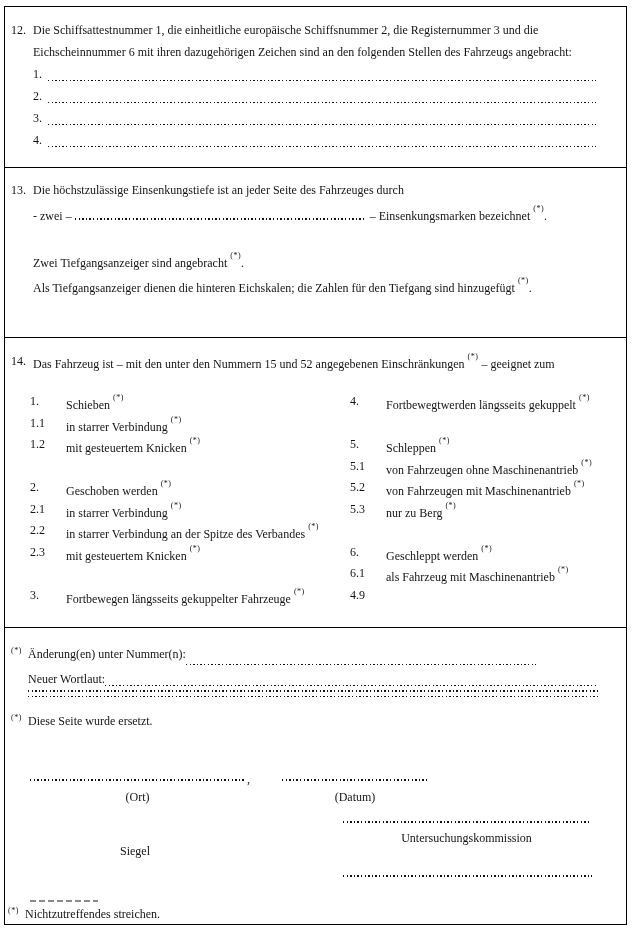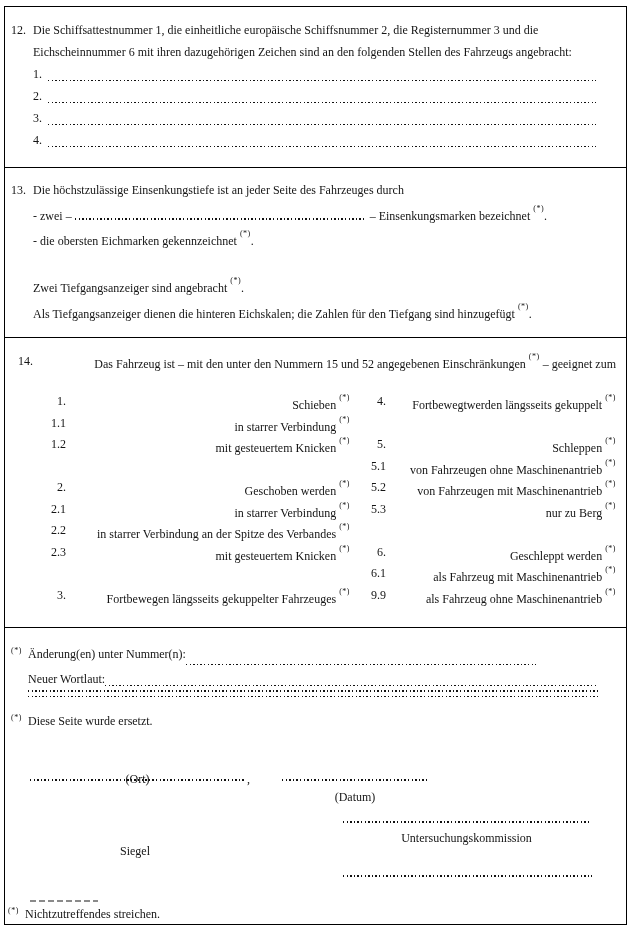--- a/index.html
+++ b/index.html
@@ -43,41 +43,41 @@
   
   .s12 { height: 161px; padding: 12px 30px 0 6px; line-height: 22px; }
   .numline { display: flex; height: 22px; }
   .ln-num { width: 15px; flex: none; }
 
   
   .s13 { height: 170px; padding: 12px 14px 16px 6px; line-height: 21.5px; }
   .gap21 { height: 21.5px; }
 
   
-  .s14 { height: 290px; padding: 12px 10px 0 6px; line-height: 22px; text-align: right; }
+  .s14 { height: 290px; padding: 12px 10px 0 6px; line-height: 22px; }
   .cols { display: flex; margin-top: 16px; margin-left: 19px; line-height: 21.5px; }
   .col-l { width: 320px; flex: none; }
   .col-r { flex: 1; min-width: 0; }
   .item { display: flex; height: 21.5px; }
   .inum { width: 36px; flex: none; }
   .itext { flex: 1; white-space: nowrap; }
 
   
   .footer { flex: 1; position: relative; padding: 16px 28px 0 6px; line-height: 21px; }
   .fline { display: flex; }
   .fmk { width: 17px; flex: none; }
   .dots-short { margin-right: 62px; }
   .ersetzt { margin-top: 10px; }
 
   .abs { position: absolute; }
   .ctr { text-align: center; }
   .ort-line   { left: 25px;  top: 151px; width: 215px; }
   .comma-ort  { left: 242px; top: 141px; }
   .datum-line { left: 277px; top: 151px; width: 146px; }
-  .ort-label  { left: 25px;  top: 141px; width: 215px; }
+  .ort-label  { left: 25px;  top: 159px; width: 215px; }
   .datum-label{ left: 277px; top: 159px; width: 146px; }
   .komm-line  { left: 338px; top: 193px; width: 247px; }
   .komm-label { left: 338px; top: 200px; width: 247px; }
   .siegel     { left: 60px;  top: 213px; width: 140px; }
   .unt-line   { left: 338px; top: 247px; width: 249px; }
   .unt-label  { left: 338px; top: 254px; width: 249px; }
   .fn-rule {
     left: 25px; top: 272px; width: 68px; height: 2px;
     background-image: repeating-linear-gradient(to right, #8a8a8a 0, #8a8a8a 6px, transparent 6px, transparent 9px);
   }
@@ -113,21 +113,20 @@
       </div>
     </div>
   </div>
 
   <div class="section divider s13">
     <div class="sec-row">
       <span class="sec-num">13.</span>
       <div class="sec-body">
         <div class="nw">Die höchstzulässige Einsenkungstiefe ist an jeder Seite des Fahrzeuges durch</div>
         <div class="nw"><span>- zwei –</span> <span class="dots-inline"></span> <span>– Einsenkungsmarken bezeichnet</span><sup class="mk">(*)</sup><span>.</span></div>
-        <div class="nw"><span>- die obersten Eichmarken gekennzeichnet</span><sup class="mk">(*)</sup><span>.</span></div>
         <div class="gap21"></div>
         <div class="nw"><span>Zwei Tiefgangsanzeiger sind angebracht</span><sup class="mk">(*)</sup><span>.</span></div>
         <div class="nw"><span>Als Tiefgangsanzeiger dienen die hinteren Eichskalen; die Zahlen für den Tiefgang sind hinzugefügt</span><sup class="mk">(*)</sup><span>.</span></div>
       </div>
     </div>
   </div>
 
   <div class="section divider s14">
     <div class="sec-row">
       <span class="sec-num">14.</span>
@@ -160,21 +159,21 @@
             <span class="inum">2.2</span>
             <span class="itext"><span>in starrer Verbindung an der Spitze des Verbandes</span><sup class="mk">(*)</sup></span>
           </div>
         <div class="item">
             <span class="inum">2.3</span>
             <span class="itext"><span>mit gesteuertem Knicken</span><sup class="mk">(*)</sup></span>
           </div>
         <div class="item"></div>
         <div class="item">
             <span class="inum">3.</span>
-            <span class="itext"><span>Fortbewegen längsseits gekuppelter Fahrzeuges</span><sup class="mk">(*)</sup></span>
+            <span class="itext"><span>Fortbewegen längsseits gekuppelter Fahrzeuge</span><sup class="mk">(*)</sup></span>
           </div>
       </div>
       <div class="col-r">
         <div class="item">
             <span class="inum">4.</span>
             <span class="itext"><span>Fortbewegtwerden längsseits gekuppelt</span><sup class="mk">(*)</sup></span>
           </div>
         <div class="item"></div>
         <div class="item">
             <span class="inum">5.</span>
@@ -195,22 +194,21 @@
         <div class="item"></div>
         <div class="item">
             <span class="inum">6.</span>
             <span class="itext"><span>Geschleppt werden</span><sup class="mk">(*)</sup></span>
           </div>
         <div class="item">
             <span class="inum">6.1</span>
             <span class="itext"><span>als Fahrzeug mit Maschinenantrieb</span><sup class="mk">(*)</sup></span>
           </div>
         <div class="item">
-            <span class="inum">9.9</span>
-            <span class="itext"><span>als Fahrzeug ohne Maschinenantrieb</span><sup class="mk">(*)</sup></span>
+            <span class="inum">4.9</span>
           </div>
       </div>
     </div>
   </div>
 
   <div class="section footer">
     <div class="fline">
       <span class="fmk"><sup class="mk mk0">(*)</sup></span>
       <span>Änderung(en) unter Nummer(n):</span>
       <span class="dots-flex dots-short"></span>

